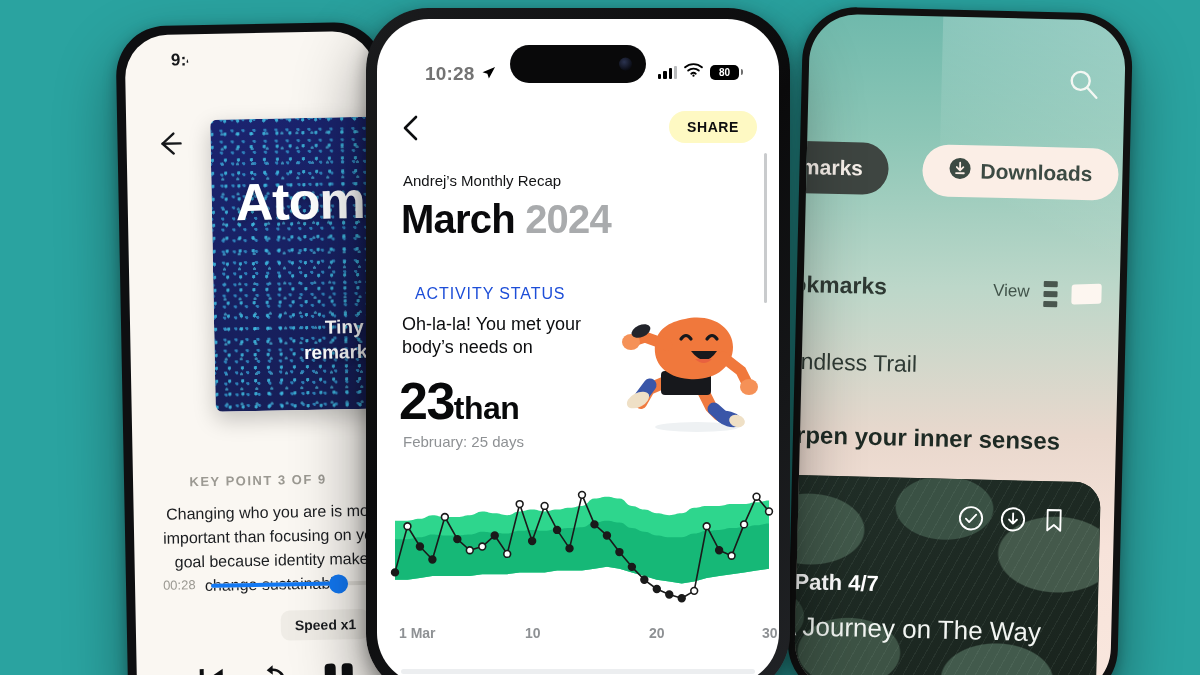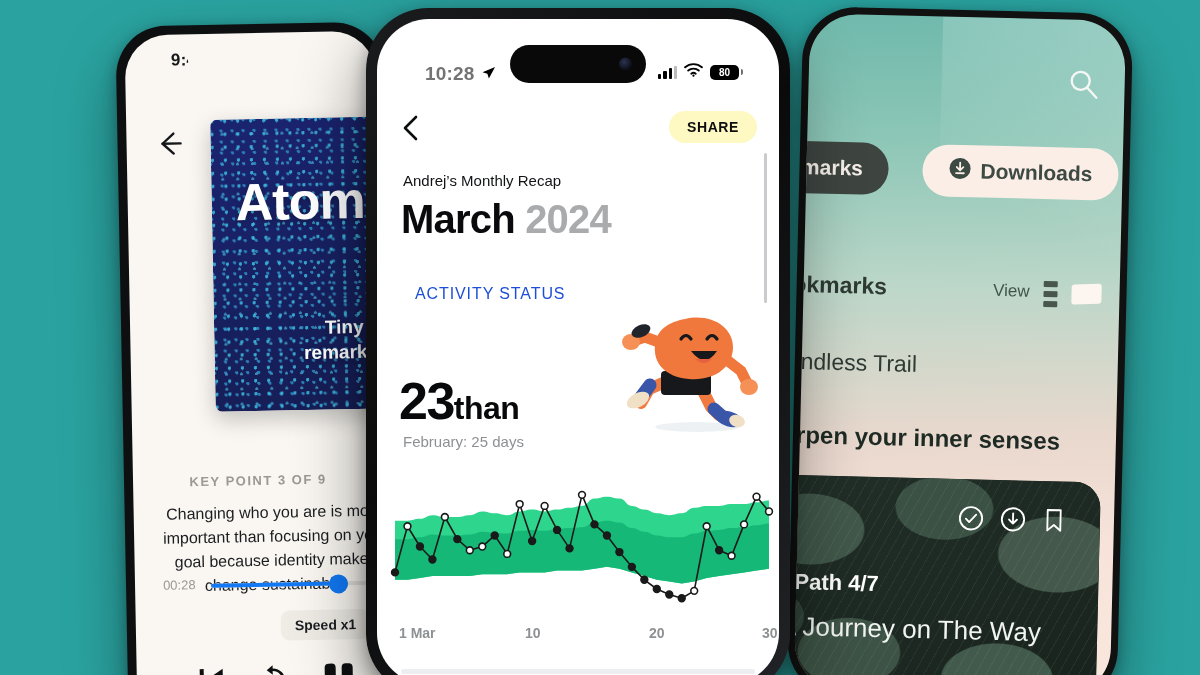--- a/index.html
+++ b/index.html
@@ -379,20 +379,21 @@
       </div>
       <div class="c-share">SHARE</div>
 
       <div class="c-recap">Andrej’s Monthly Recap</div>
       <div class="c-month">
         <span>March</span>
         <span class="yr">2024</span>
       </div>
 
       <div class="c-section">ACTIVITY STATUS</div>
+      <div class="c-lead">Oh-la-la! You met your body’s needs on</div>
       <div class="c-bignum">
         <span>23</span><span class="u">than</span>
       </div>
       <div class="c-prev">February: 25 days</div>
 
       <div class="c-mascot">
         <svg viewBox="0 0 144 126" width="144" height="126">
           <ellipse cx="78" cy="116" rx="42" ry="5" fill="#eef1f3"></ellipse>
 
           <path d="M58 66 L30 78 L22 92" stroke="#f07a3f" stroke-width="12" stroke-linecap="round" fill="none"></path>

